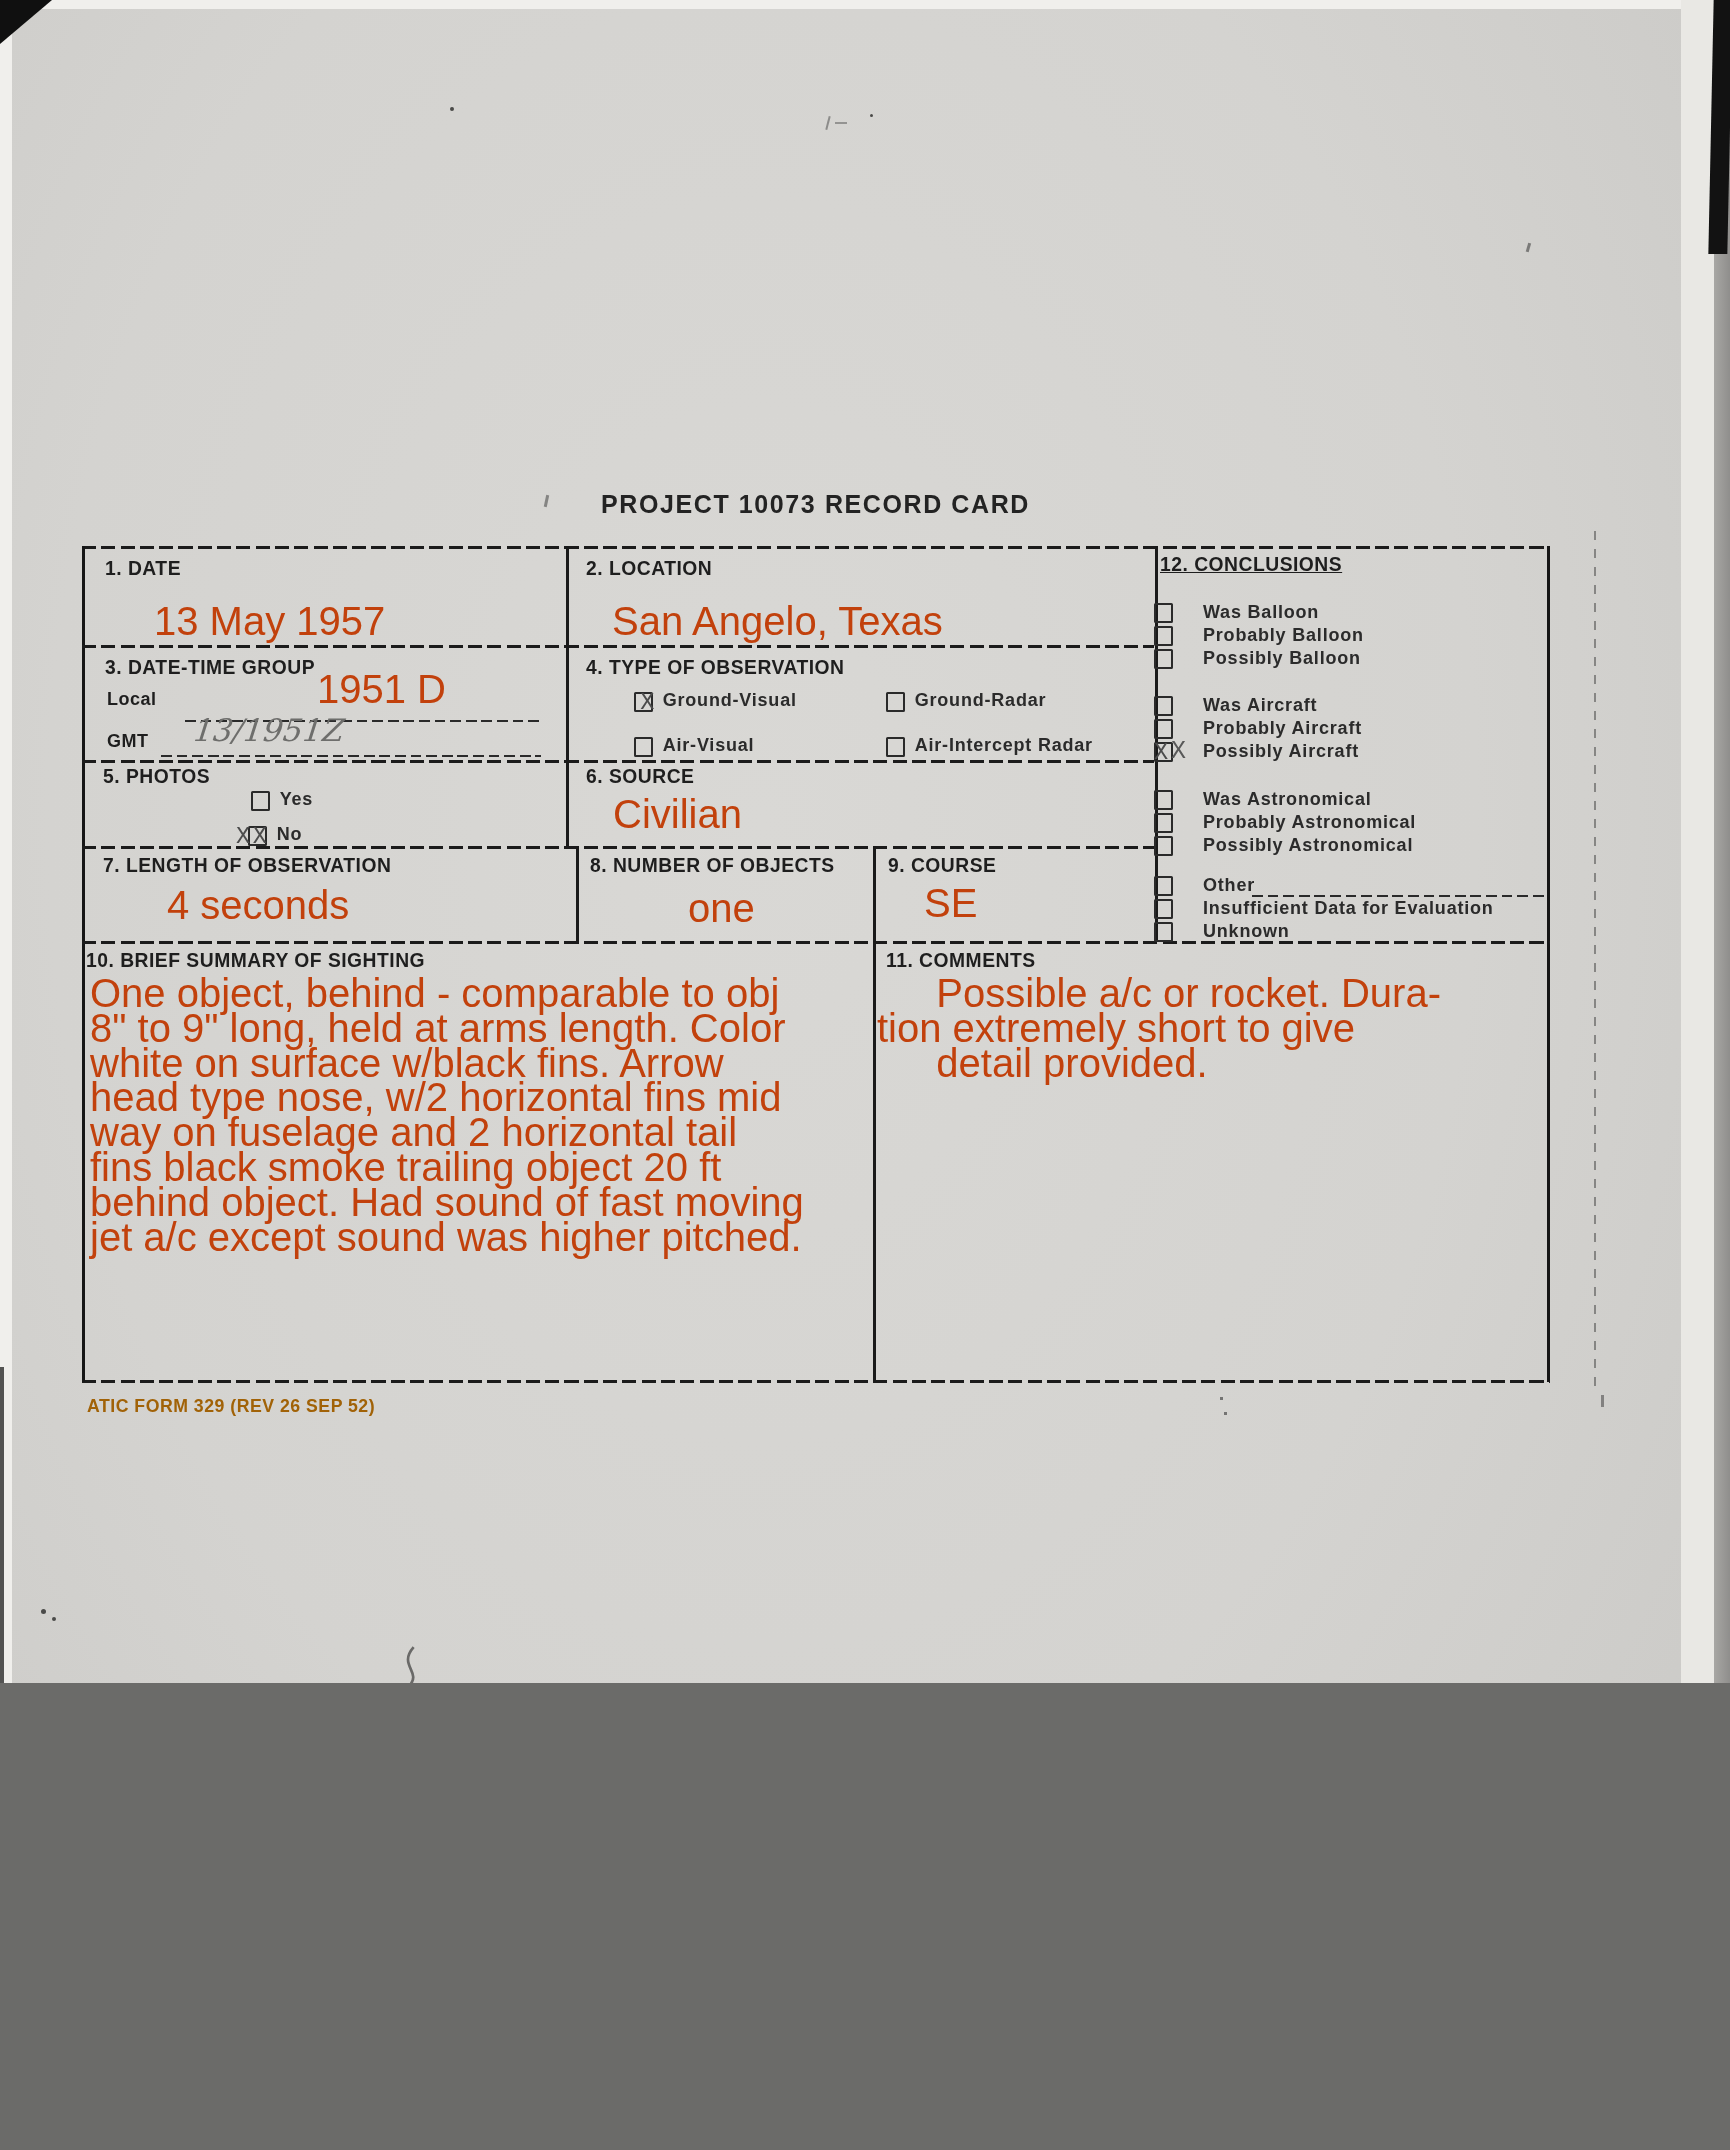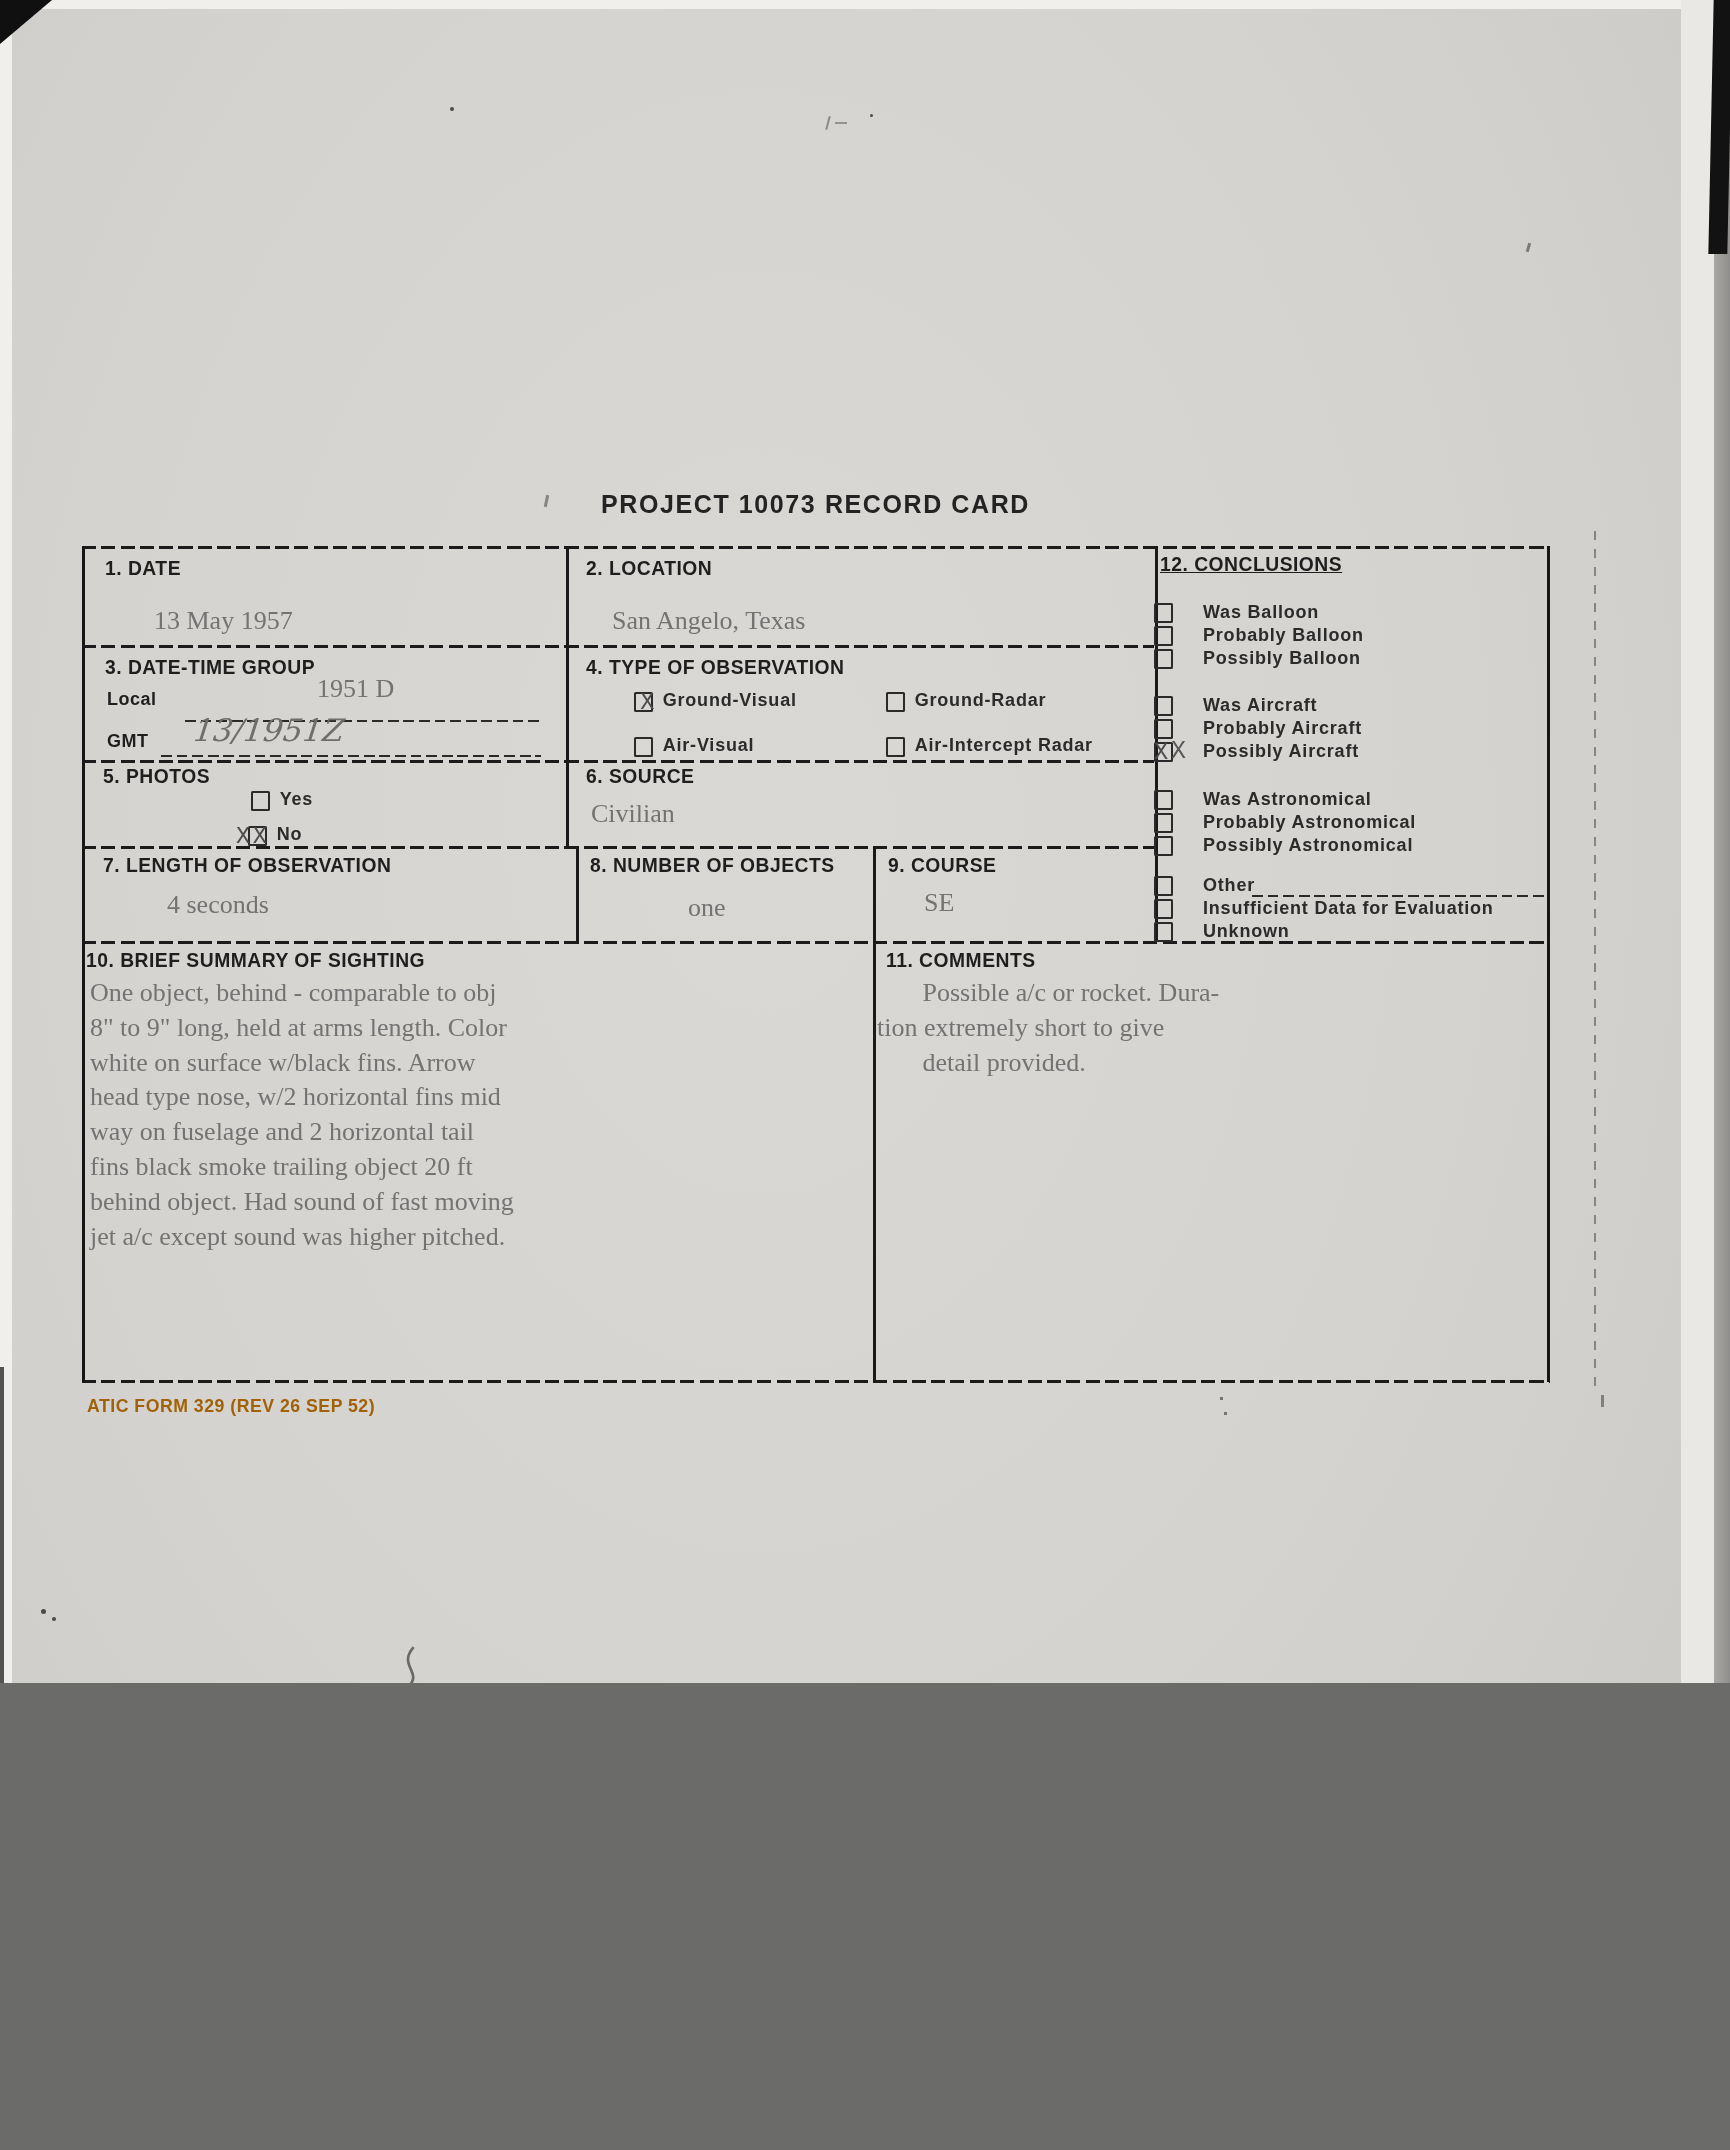--- a/index.html
+++ b/index.html
@@ -21,22 +21,22 @@
   .speck{position:absolute;background:#4a4a48;border-radius:50%;}
   .tickmark{position:absolute;background:#333;}
   
   .vline{position:absolute;width:2.7px;background:#1a1a1a;}
   .hline{position:absolute;height:2.7px;
          background:repeating-linear-gradient(90deg,#1b1b1b 0 14px,rgba(0,0,0,0) 14px 19.3px);}
   .solidline{position:absolute;background:#161616;}
   
   .hlabel{position:absolute;font-weight:700;font-size:19.3px;letter-spacing:0.5px;color:#1e1e1e;white-space:pre;}
   .citem-label{font-weight:700;font-size:18px;letter-spacing:0.8px;color:#2b2b2b;white-space:pre;}
-  .mono{position:absolute;font-family:Liberation Serif, serif;
-        font-size:26px;line-height:34px;color:#737373;white-space:pre;z-index:5;}
+  .mono{position:absolute;font-family:Liberation Sans, sans-serif;
+        font-size:40px;line-height:34px;color:#c2410c;white-space:pre;z-index:5;}
   .hand{position:absolute;font-family:"DejaVu Serif",serif;font-style:italic;font-size:31px;
         color:#6e6e6c;transform:skewX(-7deg);white-space:pre;z-index:5;}
   .title{position:absolute;font-weight:700;font-size:25px;letter-spacing:1.6px;color:#232323;white-space:pre;}
   .footer{position:absolute;font-weight:700;font-size:17.7px;letter-spacing:0.5px;color:#a16207;white-space:pre;}
   
   .cb{position:relative;display:inline-block;width:15px;height:16px;border:2.1px solid #2a2a2a;
       border-radius:1.6px;vertical-align:middle;flex:0 0 auto;}
   .xm{position:absolute;font-family:"Liberation Mono","DejaVu Sans Mono",monospace;
       font-size:23.6px;line-height:1;color:#4c4c4c;}
   .xm-gv{left:4.3px;top:-3.2px;}
@@ -139,21 +139,21 @@
   </div>
   <div class="cbrow" style="left:248px;top:826px;">
     <span class="cb">
       <span class="xm xm-no1">X</span>
       <span class="xm xm-no2">X</span>
     </span>
     <span class="citem-label lbl">No</span>
   </div>
 
   <div class="hlabel" style="left:586px;top:766px;">6. SOURCE</div>
-  <div class="mono" style="left:591px;top:797px;">Civilian</div>
+  <div class="mono" style="left:613px;top:797px;">Civilian</div>
 
   <div class="hlabel" style="left:103px;top:855px;">7. LENGTH OF OBSERVATION</div>
   <div class="mono" style="left:167px;top:888px;">4 seconds</div>
   <div class="hlabel" style="left:590px;top:855px;">8. NUMBER OF OBJECTS</div>
   <div class="mono" style="left:688px;top:891px;">one</div>
   <div class="hlabel" style="left:888px;top:855px;">9. COURSE</div>
   <div class="mono" style="left:924px;top:886px;">SE</div>
 
   <div class="hlabel" style="left:86px;top:950px;">10. BRIEF SUMMARY OF SIGHTING</div>
   <div class="mono" style="left:90px;top:976px;">One object, behind - comparable to obj</div>

